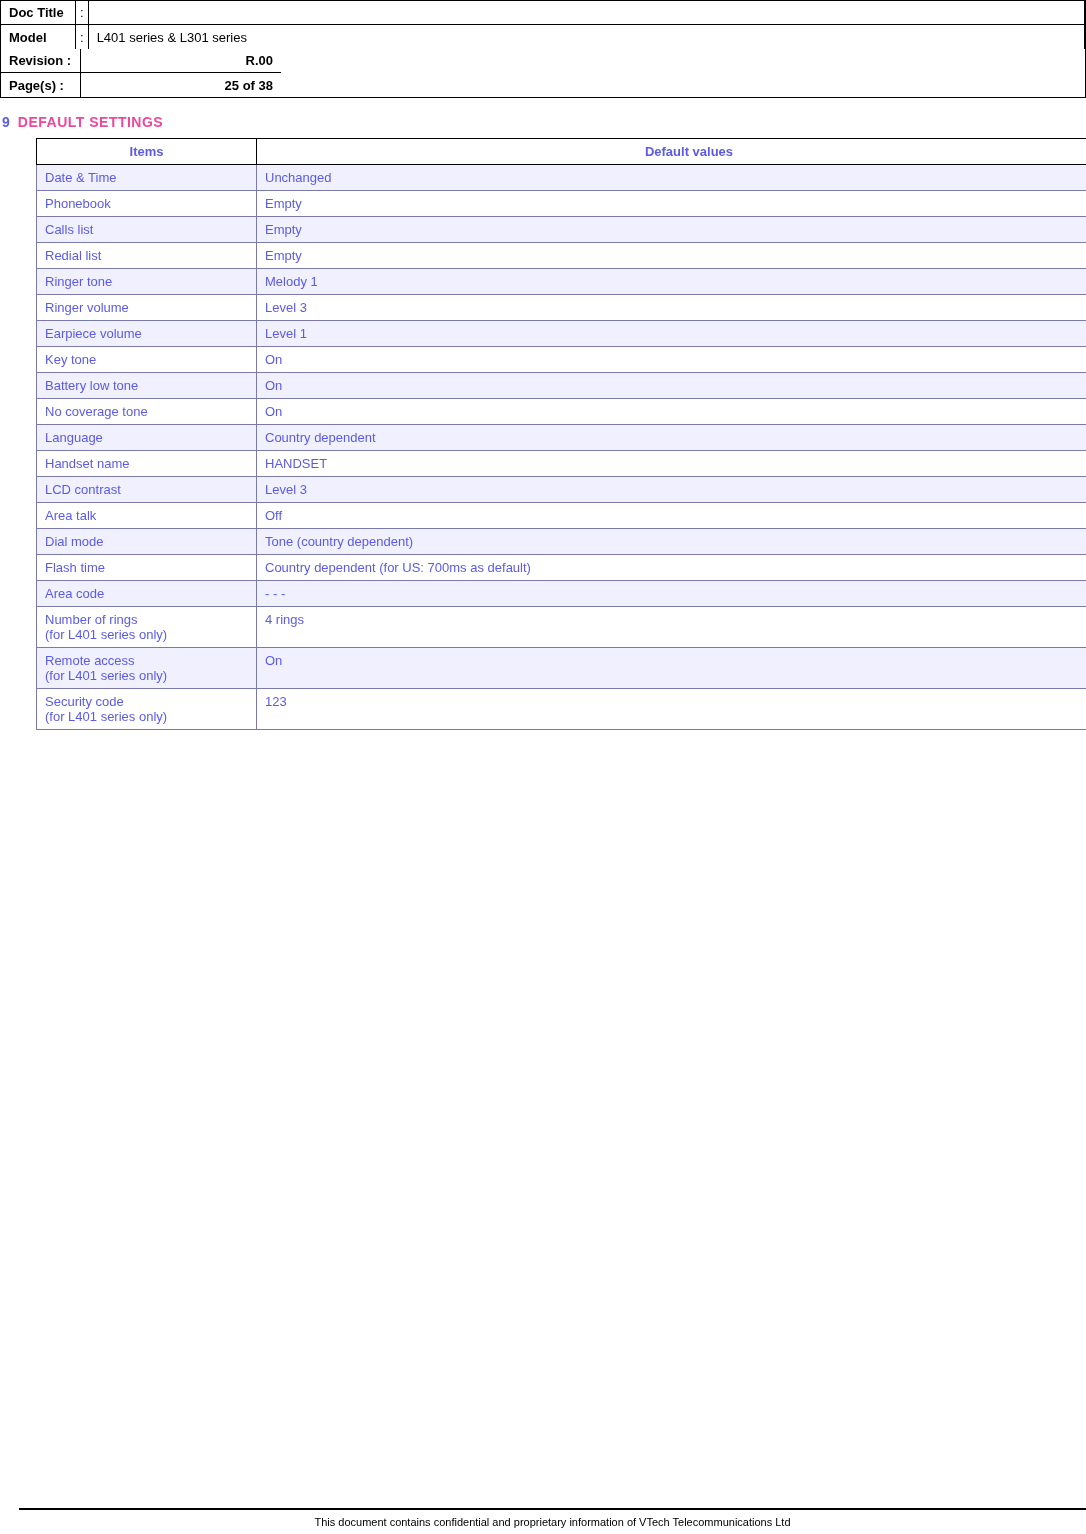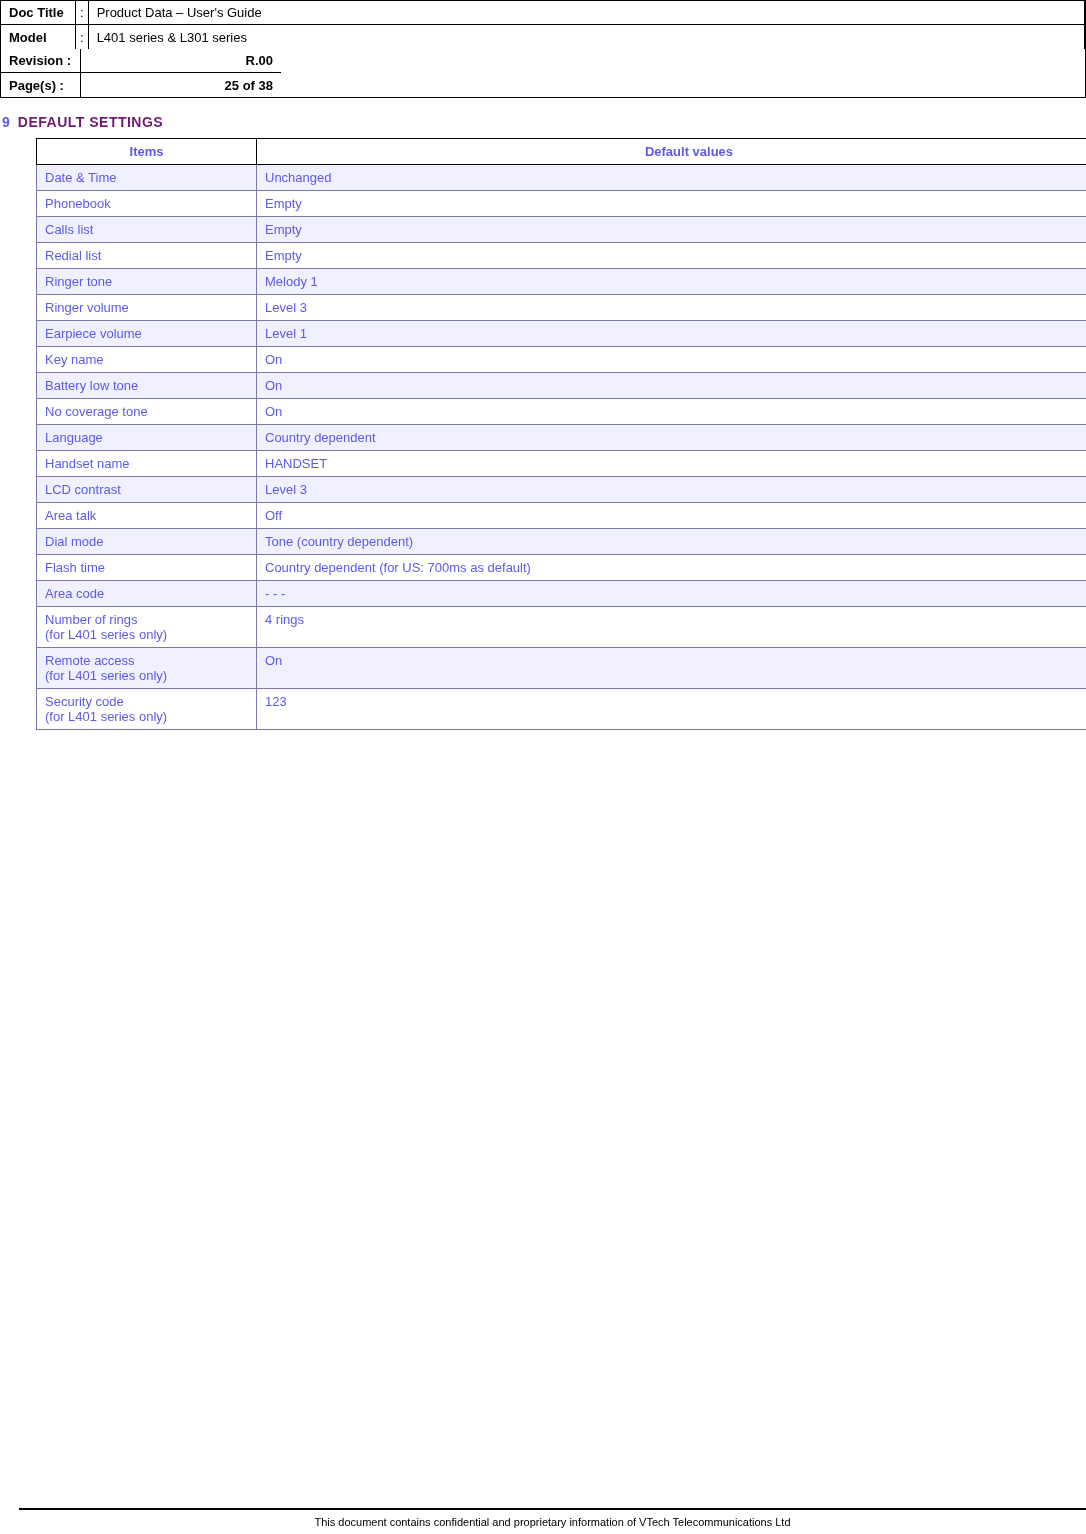--- a/index.html
+++ b/index.html
@@ -21,21 +21,21 @@
       margin: 16px 0 8px 0;
       padding: 0 2px;
     }
     .section-number {
       font-weight: bold;
       color: #5b5be6;
       font-size: 14px;
     }
     .section-title {
       font-weight: bold;
-      color: #701a75;
+      color: #ec4899;
       font-size: 14px;
       letter-spacing: 0.5px;
     }
 
     
     .settings-table {
       width: 100%;
       border-collapse: collapse;
       border: 1px solid #701a75;
       margin-left: 36px;
@@ -143,21 +143,20 @@
   </style>
 </head>
 <body>
 
 <div class="header-outer">
   <div class="header-inner">
     <div class="hi-left">
       <div class="hrow">
         <div class="hlabel">Doc Title</div>
         <div class="hsep">:</div>
-        <div class="hval">Product Data – User's Guide</div>
       </div>
       <div class="hrow">
         <div class="hlabel">Model</div>
         <div class="hsep">:</div>
         <div class="hval">L401 series &amp; L301 series</div>
       </div>
     </div>
     <div class="hi-right">
       <div class="hrow">
         <div class="hright-label">Revision :</div>
@@ -206,21 +205,21 @@
       </tr>
       <tr>
         <td>Ringer volume</td>
         <td>Level 3</td>
       </tr>
       <tr>
         <td>Earpiece volume</td>
         <td>Level 1</td>
       </tr>
       <tr>
-        <td>Key name</td>
+        <td>Key tone</td>
         <td>On</td>
       </tr>
       <tr>
         <td>Battery low tone</td>
         <td>On</td>
       </tr>
       <tr>
         <td>No coverage tone</td>
         <td>On</td>
       </tr>

